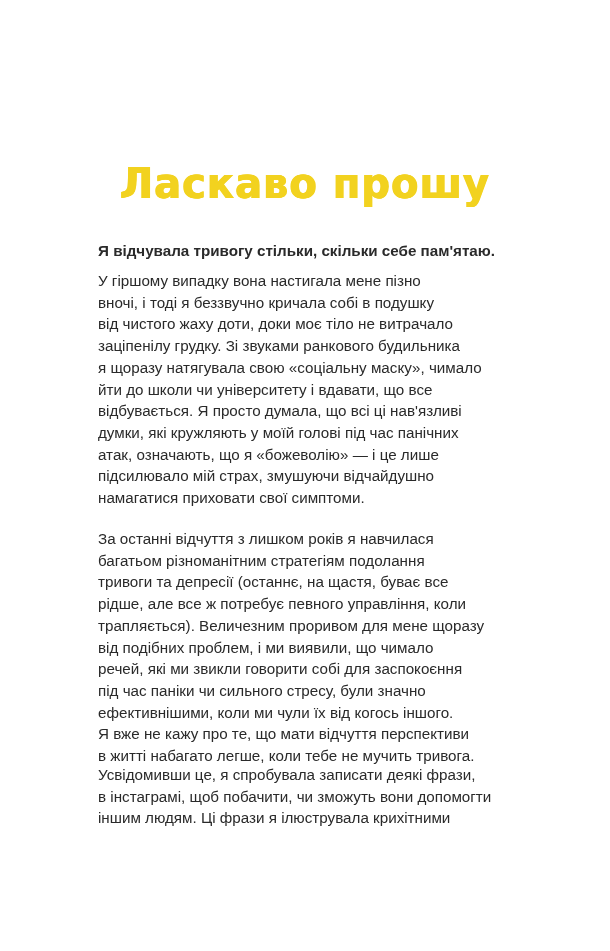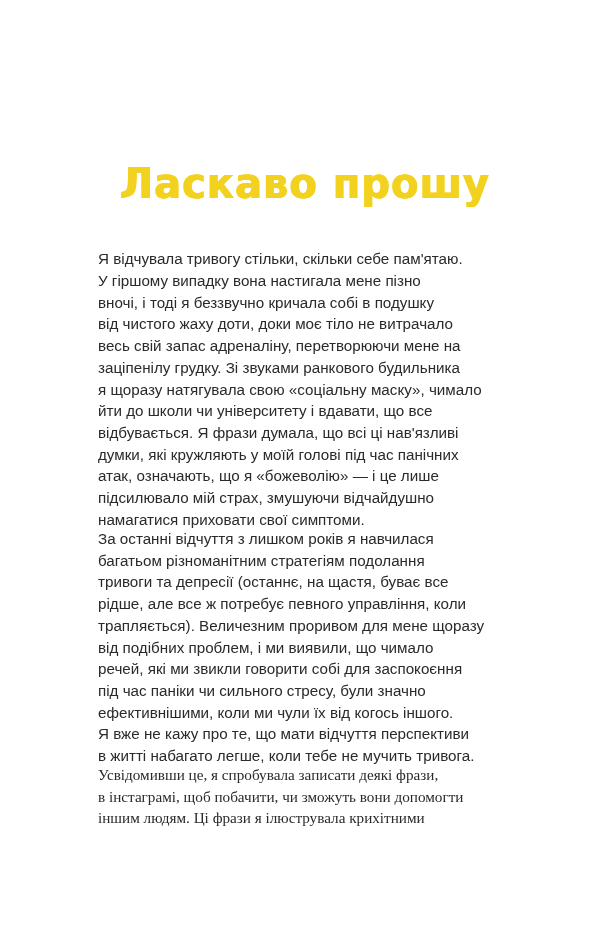--- a/index.html
+++ b/index.html
@@ -46,45 +46,44 @@
       color: #2a2a2a;
     }
     .para {
       margin: 0;
       line-height: 21.7px;
       white-space: nowrap;
     }
     .line {
       display: block;
     }
-    .p1 { position: absolute; top: 16px; }
+    .p1 { position: absolute; top: 8px; font-weight: bold; }
     .p2 { position: absolute; top: 38px; }
     .p3 { position: absolute; top: 296px; }
-    .p4 { position: absolute; top: 532px; font-family: Liberation Serif, serif; }
+    .p4 { position: absolute; top: 532px; }
   </style>
 </head>
 <body>
 
 <div class="page">
   <div class="title">Ласкаво прошу</div>
 
   <div class="body-text">
     <p class="para p1">
       <span class="line">Я відчувала тривогу стільки, скільки себе пам'ятаю.</span>
     </p>
 
     <p class="para p2">
       <span class="line">У гіршому випадку вона настигала мене пізно</span>
       <span class="line">вночі, і тоді я беззвучно кричала собі в подушку</span>
       <span class="line">від чистого жаху доти, доки моє тіло не витрачало</span>
-      <span class="line">весь свій запас адреналіну, перетворюючи мене на</span>
       <span class="line">заціпенілу грудку. Зі звуками ранкового будильника</span>
       <span class="line">я щоразу натягувала свою «соціальну маску», чимало</span>
       <span class="line">йти до школи чи університету і вдавати, що все</span>
-      <span class="line">відбувається. Я фрази думала, що всі ці нав'язливі</span>
+      <span class="line">відбувається. Я просто думала, що всі ці нав'язливі</span>
       <span class="line">думки, які кружляють у моїй голові під час панічних</span>
       <span class="line">атак, означають, що я «божеволію» — і це лише</span>
       <span class="line">підсилювало мій страх, змушуючи відчайдушно</span>
       <span class="line">намагатися приховати свої симптоми.</span>
     </p>
 
     <p class="para p3">
       <span class="line">За останні відчуття з лишком років я навчилася</span>
       <span class="line">багатьом різноманітним стратегіям подолання</span>
       <span class="line">тривоги та депресії (останнє, на щастя, буває все</span>

